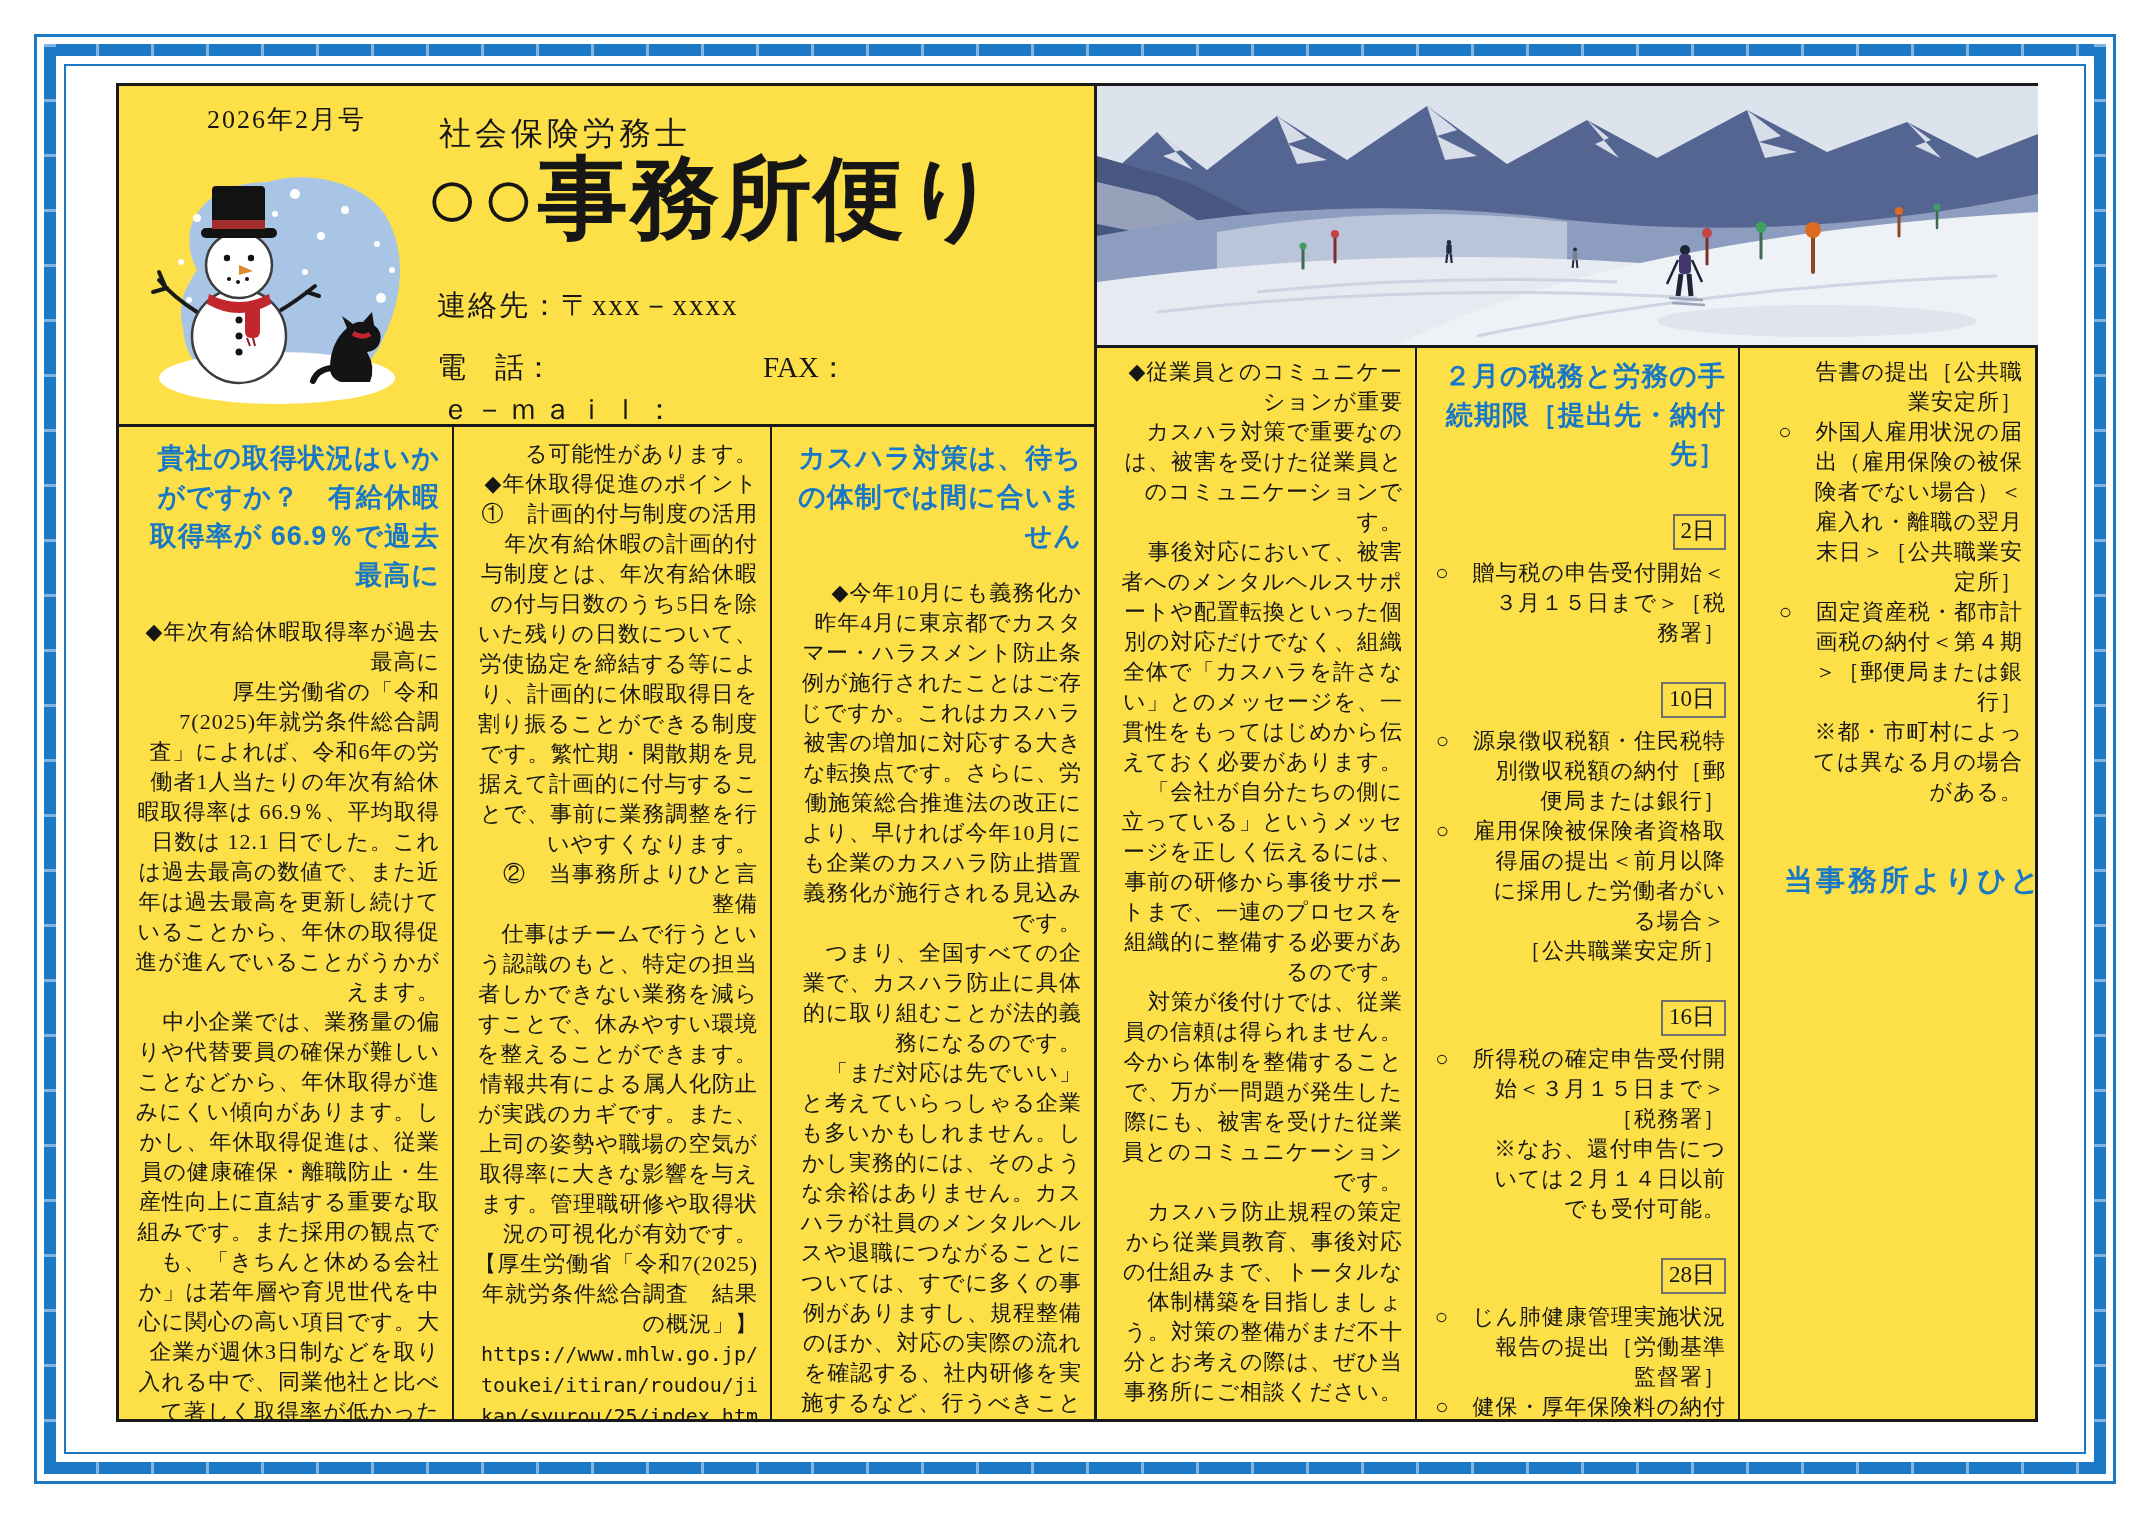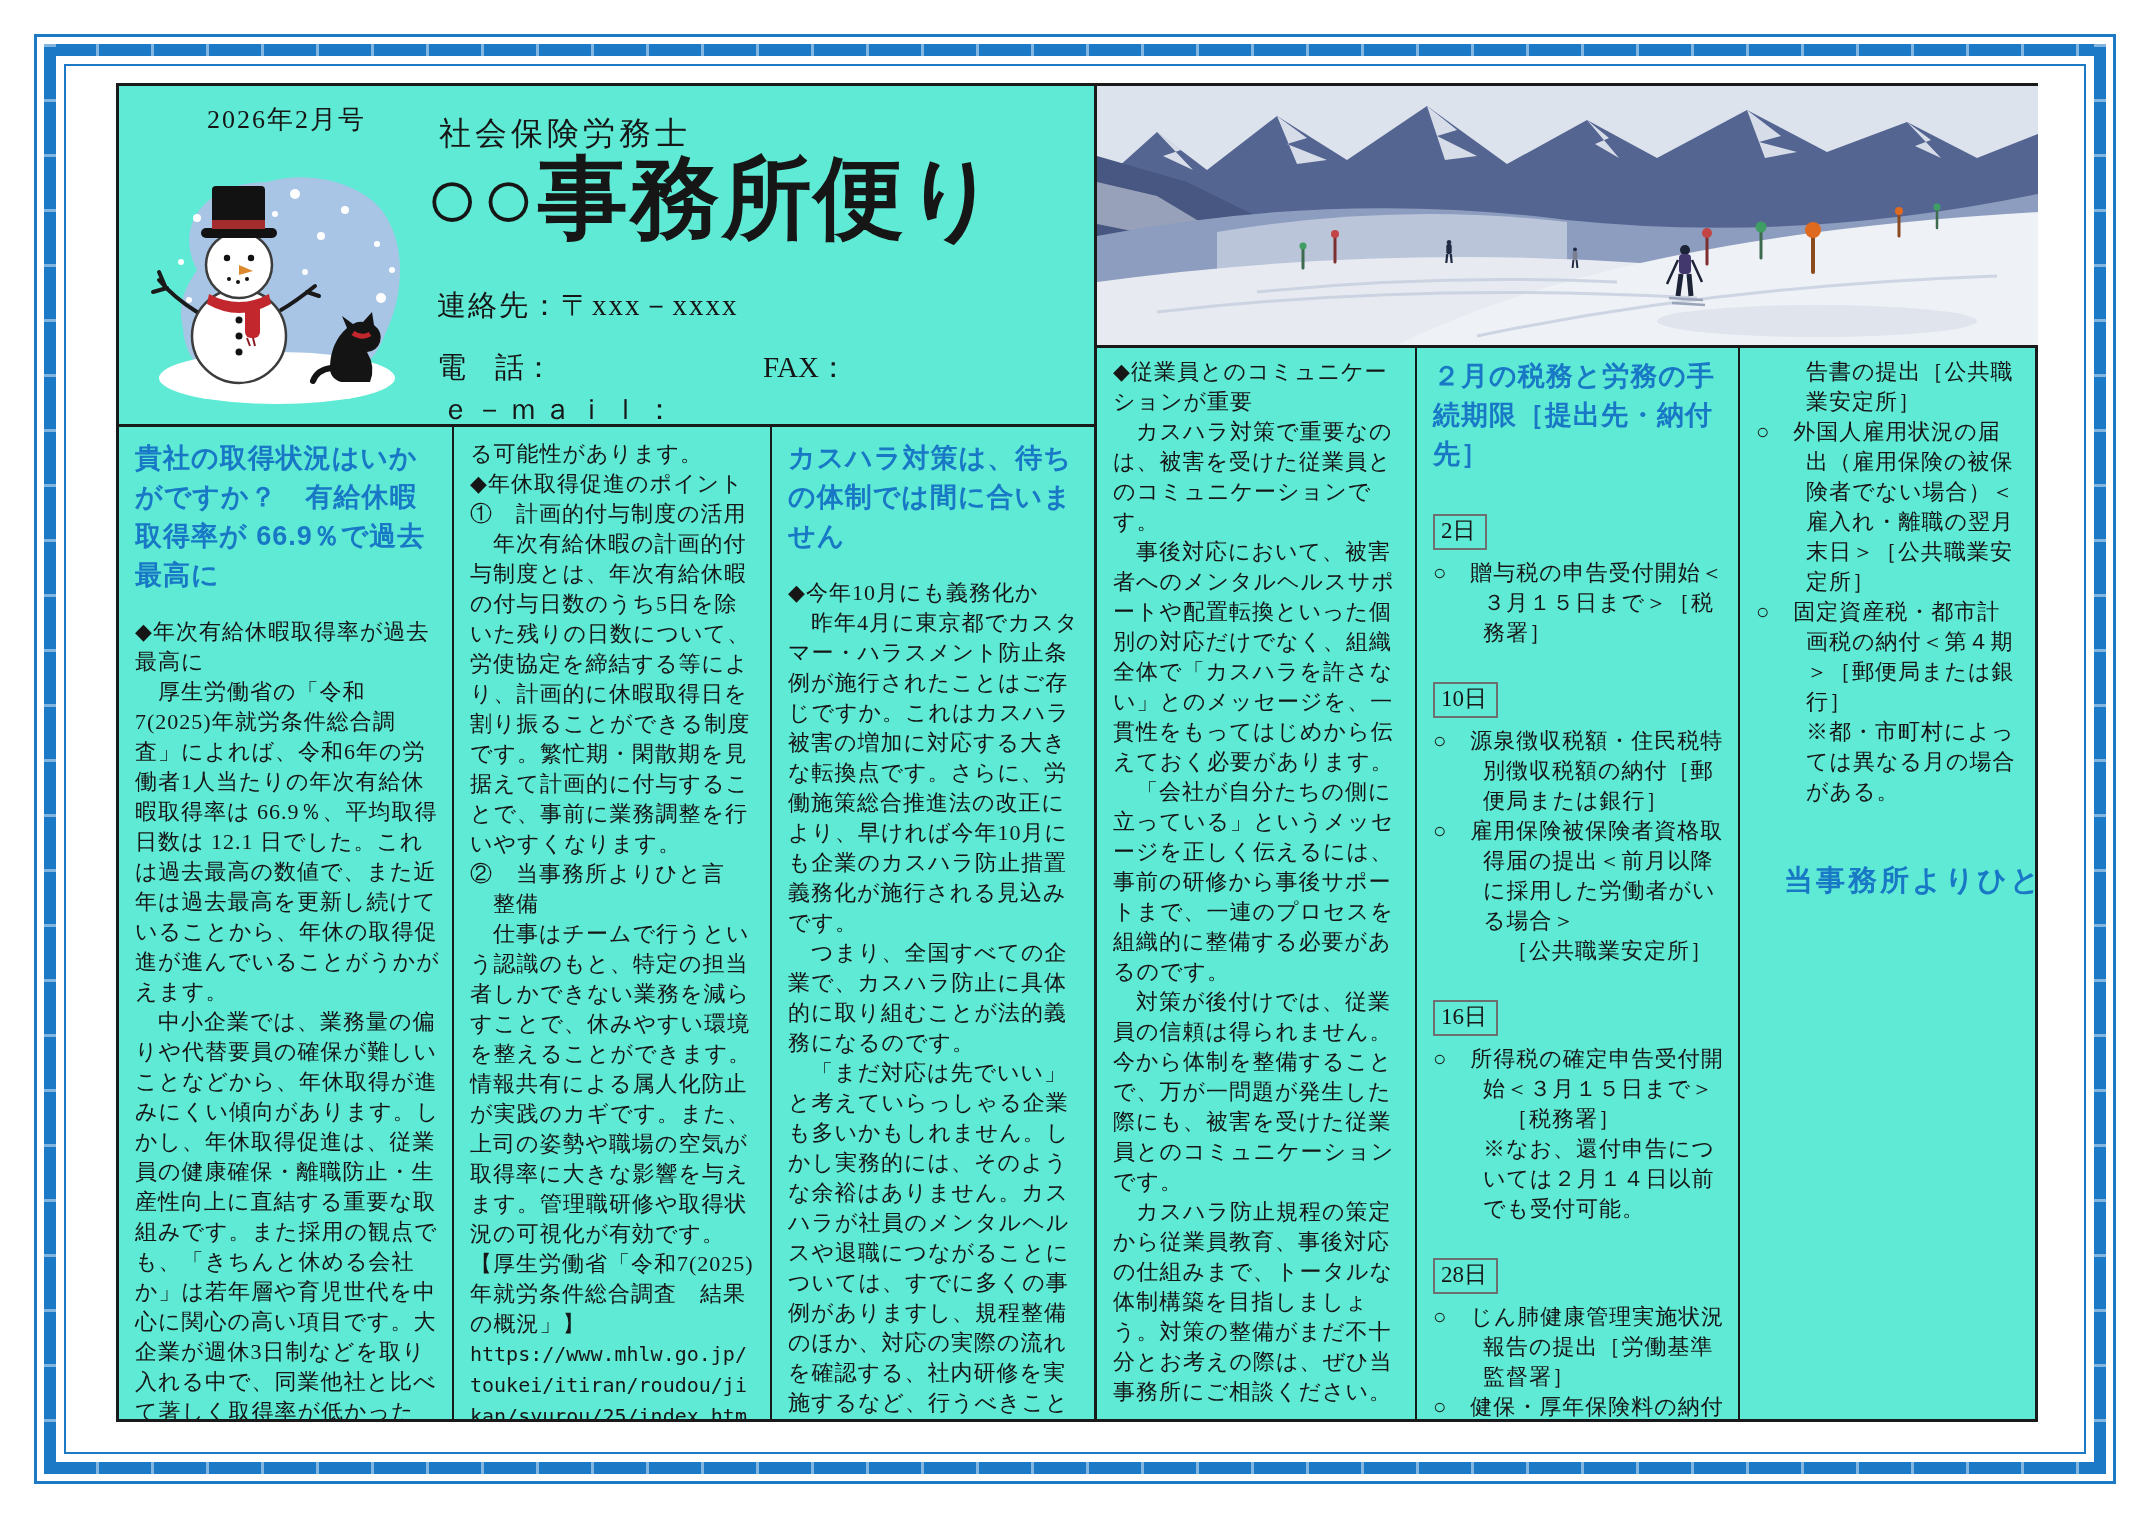--- a/index.html
+++ b/index.html
@@ -18,41 +18,41 @@
   .frame-outer{position:absolute;inset:34px;border:3px solid var(--frame-blue);pointer-events:none;}
   .frame-band{position:absolute;inset:44px;border:12px solid var(--frame-blue);pointer-events:none;}
   .tick-h{position:absolute;left:44px;right:44px;height:12px;
     background:repeating-linear-gradient(90deg,transparent 0 52px,rgba(255,255,255,.45) 52px 55px);}
   .tick-v{position:absolute;top:44px;bottom:44px;width:12px;
     background:repeating-linear-gradient(0deg,transparent 0 52px,rgba(255,255,255,.45) 52px 55px);}
   .frame-inner{position:absolute;inset:64px;border:2px solid var(--frame-blue);pointer-events:none;}
 
   
   .sheet{position:absolute;left:116px;top:83px;width:1922px;height:1339px;
-    border:3px solid var(--border-black);box-sizing:border-box;background:#5eead4;}
+    border:3px solid var(--border-black);box-sizing:border-box;background:#fde047;}
 
   
   .masthead{position:absolute;left:0;top:0;width:975px;height:338px;}
   .issue{position:absolute;left:88px;top:16px;font-size:26px;letter-spacing:2px;}
   .agent{position:absolute;left:320px;top:26px;font-size:32px;letter-spacing:4px;}
   .nl-title{position:absolute;left:306px;top:52px;font-size:90px;font-weight:bold;letter-spacing:2px;white-space:nowrap;}
   .contact{position:absolute;left:318px;top:200px;font-size:29px;letter-spacing:2px;}
   .telfax{position:absolute;left:318px;top:262px;font-size:29px;width:640px;display:flex;}
   .telfax .fax{margin-left:210px;}
   .email{position:absolute;left:322px;top:304px;font-size:29px;letter-spacing:5px;}
   .snowman-box{position:absolute;left:26px;top:66px;width:268px;height:258px;}
 
   
   .photo{position:absolute;left:975px;top:0;width:941px;height:259px;
     border-left:3px solid var(--border-black);border-bottom:3px solid var(--border-black);
     box-sizing:content-box;overflow:hidden;}
   .photo svg{display:block;}
 
   
-  .col{position:absolute;box-sizing:border-box;padding:12px 12px 0 16px;overflow:hidden;}
+  .col{position:absolute;box-sizing:border-box;padding:12px 12px 0 16px;overflow:hidden;text-align:right;}
   .col-l{top:338px;height:995px;border-top:3px solid var(--border-black);}
   .col-r{top:259px;height:1077px;}
   #col1{left:0;width:333px;}
   #col2{left:333px;width:318px;border-left:2px solid var(--border-black);}
   #col3{left:651px;width:324px;border-left:2px solid var(--border-black);}
   #col4{left:975px;width:321px;border-left:3px solid var(--border-black);}
   #col5{left:1296px;width:323px;border-left:2px solid var(--border-black);}
   #col6{left:1619px;width:297px;border-left:2px solid var(--border-black);}
 
   .bt{font-size:22px;line-height:30px;letter-spacing:1px;white-space:pre-wrap;margin:0;}

